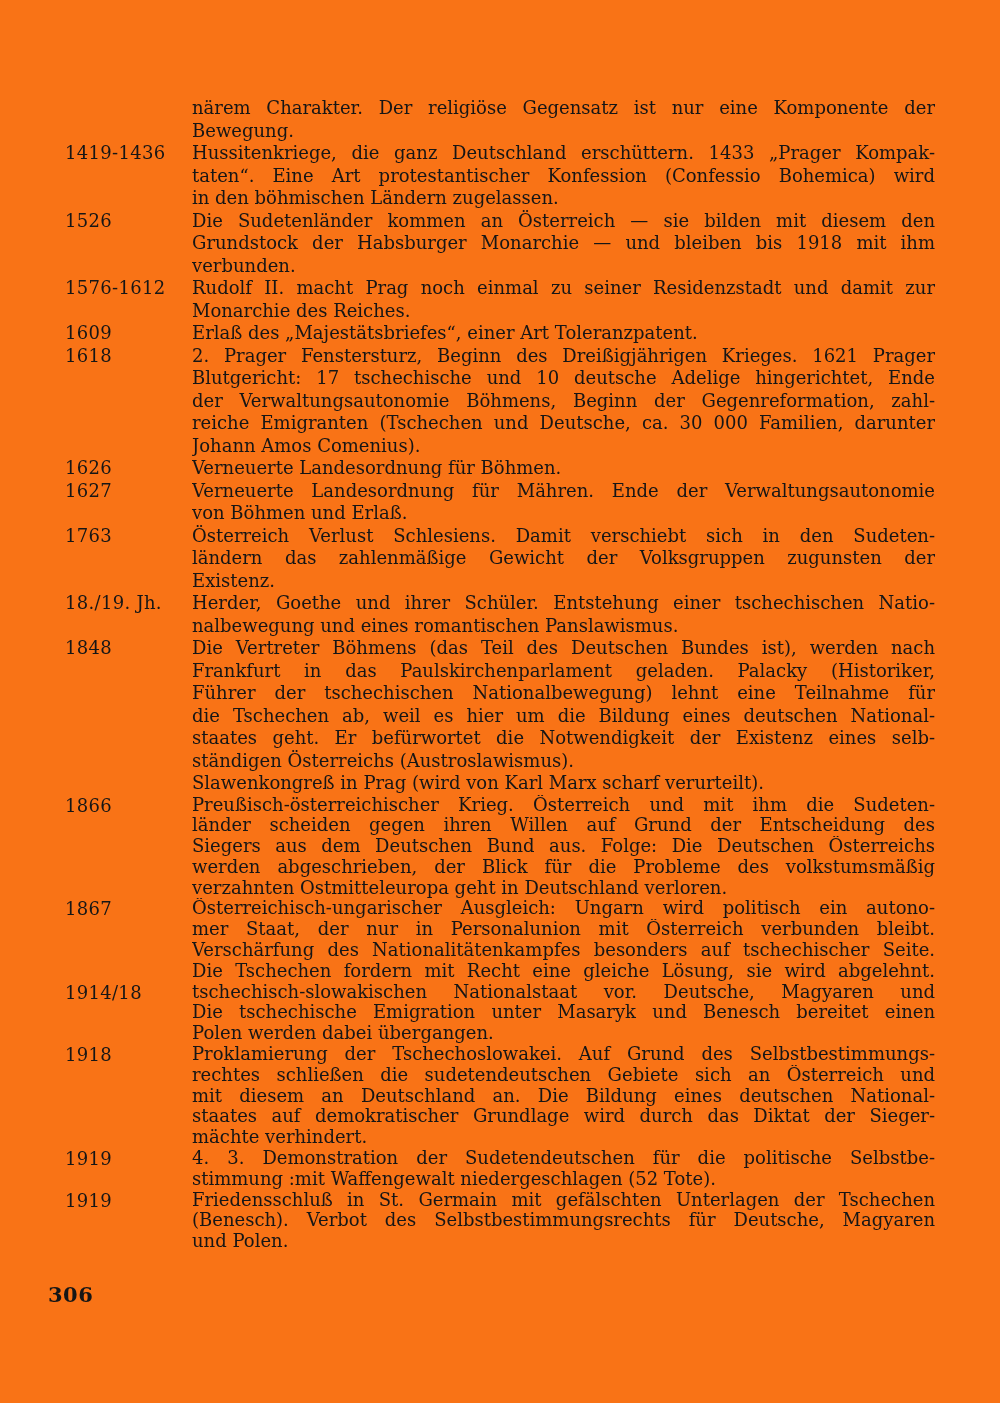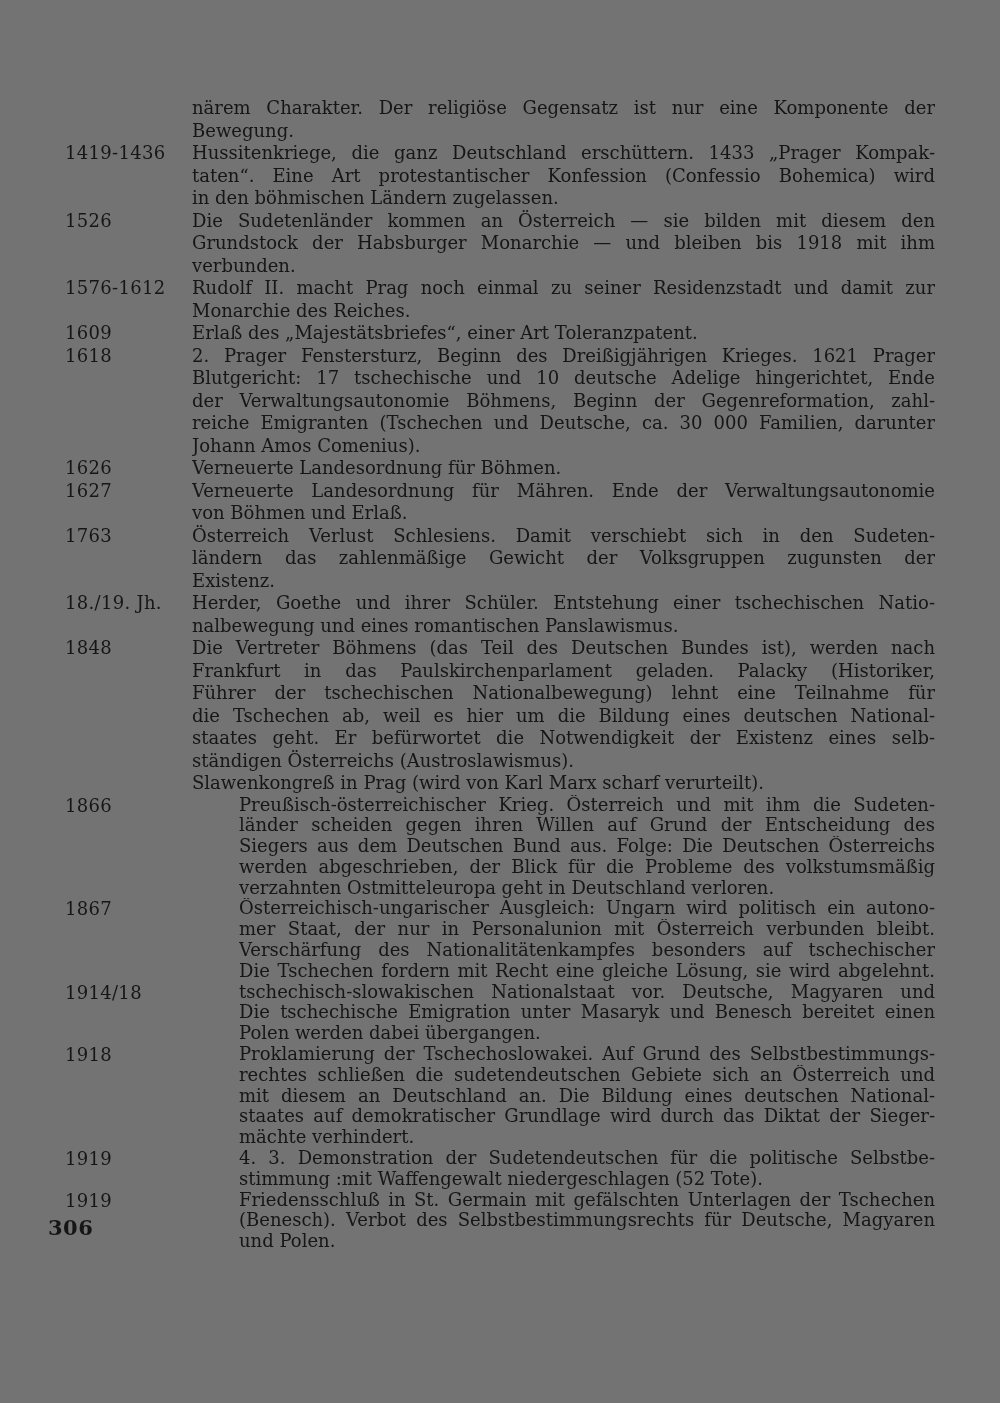--- a/index.html
+++ b/index.html
@@ -6,21 +6,21 @@
   html, body {
     margin: 0;
     padding: 0;
     background: #e8e8e6;
   }
   .page {
     position: relative;
     width: 1000px;
     height: 1403px;
     margin: 0 auto;
-    background: #737373;
+    background: #f97316;
     color: #161616;
     font-family: "DejaVu Serif", "Liberation Serif", serif;
     overflow: hidden;
   }
   .timeline {
     position: absolute;
     left: 65px;
     top: 97px;
     width: 870px;
   }
@@ -43,30 +43,29 @@
     line-height: 22.5px;
     height: 22.5px;
     text-align: justify;
     text-align-last: justify;
     -moz-text-align-last: justify;
     overflow: hidden;
   }
   .entry.tight .line {
     line-height: 20.8px;
     height: 20.8px;
-    margin-left: 47px;
   }
   .entry .line.para-end {
     text-align-last: left;
     -moz-text-align-last: left;
   }
   .page-number {
     position: absolute;
     left: 48px;
-    top: 1215px;
+    top: 1282px;
     font-weight: bold;
     font-size: 21px;
     line-height: 26px;
     letter-spacing: 0.5px;
   }
 </style>
 </head>
 <body>
 
 <div class="page">

